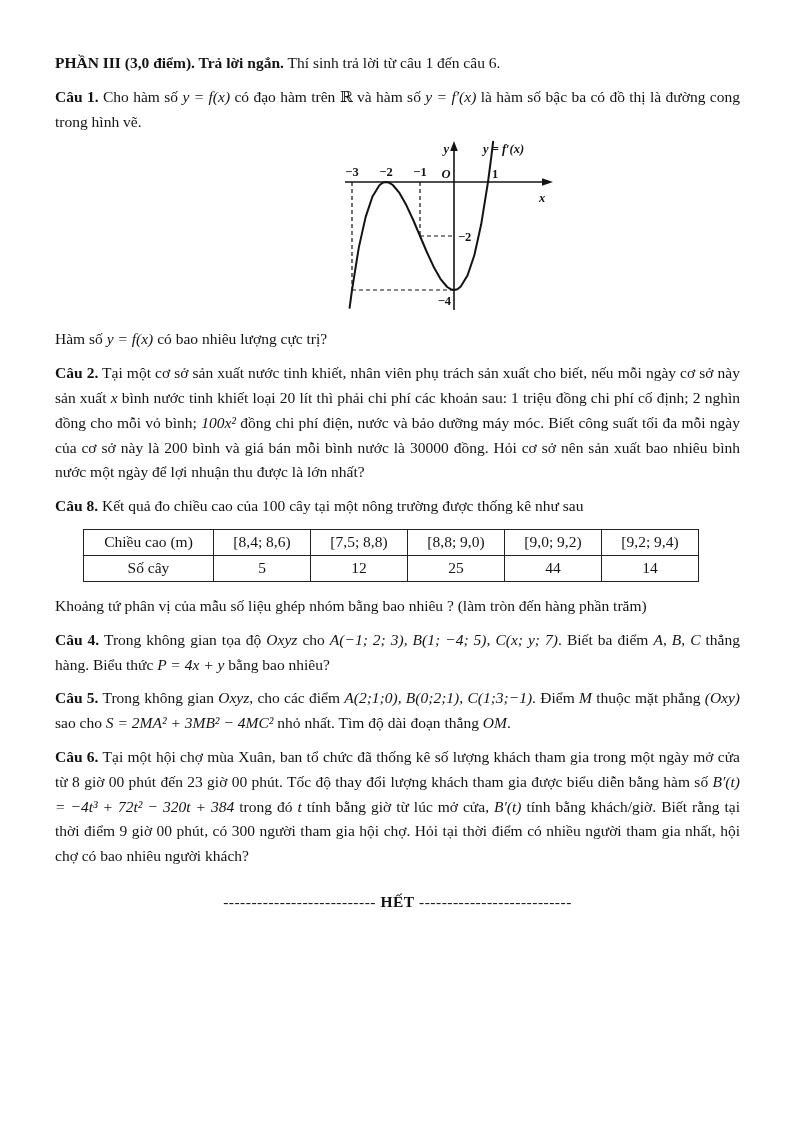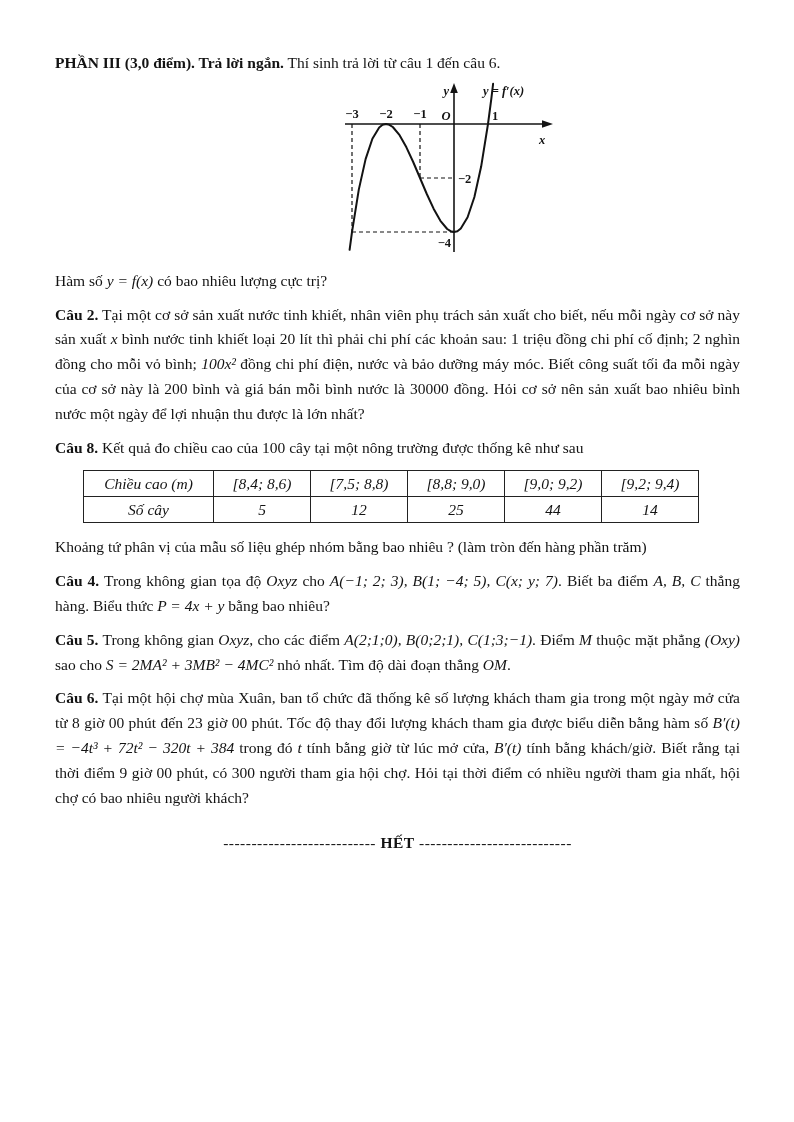--- a/index.html
+++ b/index.html
@@ -42,38 +42,38 @@
   .freq-table {
     border-collapse: collapse;
     margin: 10px 0 2px 28px;
   }
   .freq-table td {
     border: 1.7px solid #222;
     font-size: 15.5px;
     text-align: center;
     height: 26px;
     padding: 1px 4px;
-    font-style: italic;
   }
   .freq-table td.c0 { width: 130px; }
   .freq-table td.cn { width: 97px; }
   .footer {
     margin-top: 24px;
     text-align: center;
     font-size: 15.5px;
     letter-spacing: 0.5px;
   }
 </style>
 </head>
 <body>
 
 <div class="page">
 
   <p class="para"><span class="bold">PHẦN III (3,0 điểm). Trả lời ngắn.</span><span> Thí sinh trả lời từ câu 1 đến câu 6.</span></p>
 
+  <p class="para"><span class="q-label">Câu 1.</span><span><span> Cho hàm số </span><span class="mi">y = f(x)</span><span> có đạo hàm trên </span><span>ℝ</span><span> và hàm số </span><span class="mi">y = f′(x)</span><span> là hàm số bậc ba có đồ thị là đường cong trong hình vẽ.</span></span></p>
 
   <div class="figure">
     <svg width="232" height="176" viewBox="0 0 232 176">
 
       <line class="dash" x1="9" y1="44" x2="9" y2="152"></line>
       <line class="dash" x1="9" y1="152" x2="111" y2="152"></line>
       <line class="dash" x1="77" y1="44" x2="77" y2="98"></line>
       <line class="dash" x1="77" y1="98" x2="112" y2="98"></line>
 
       <line class="axis" x1="2" y1="44" x2="202" y2="44"></line>

